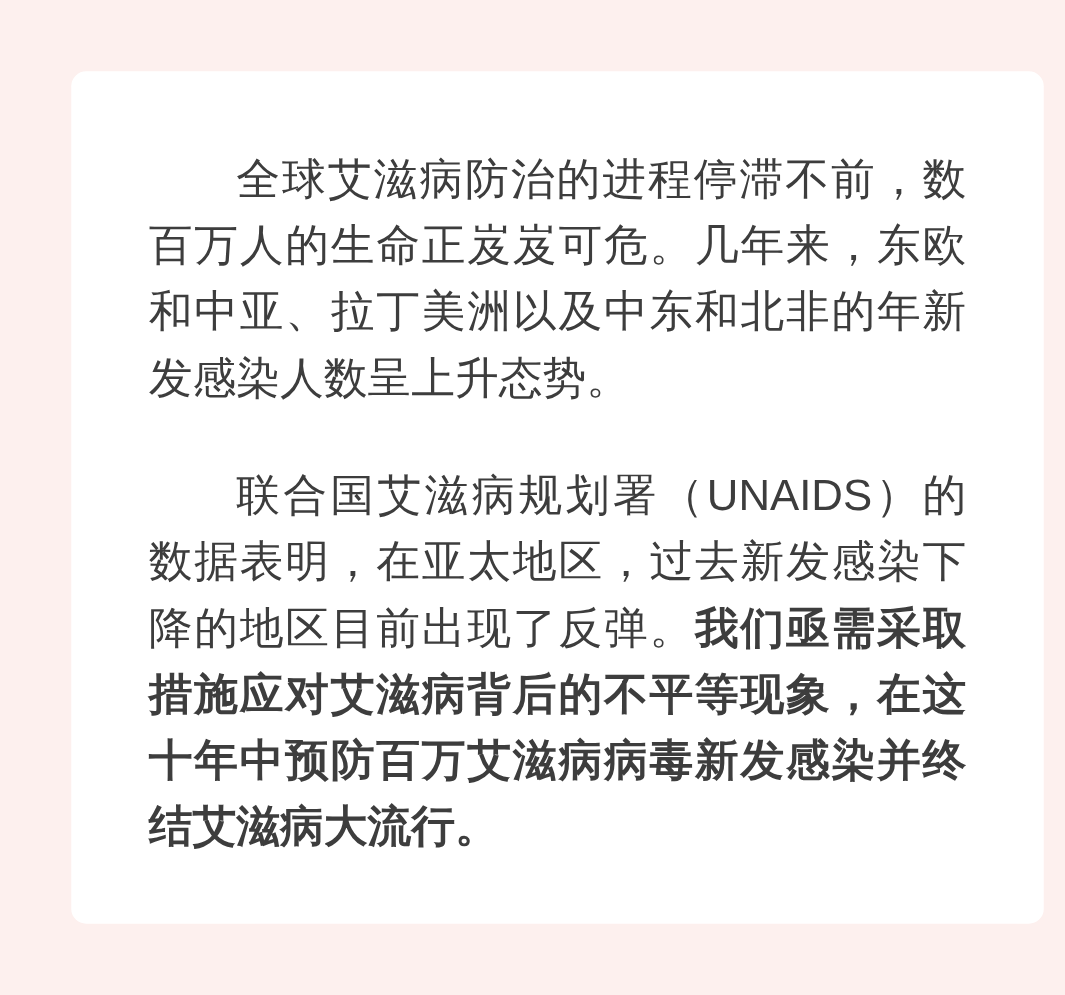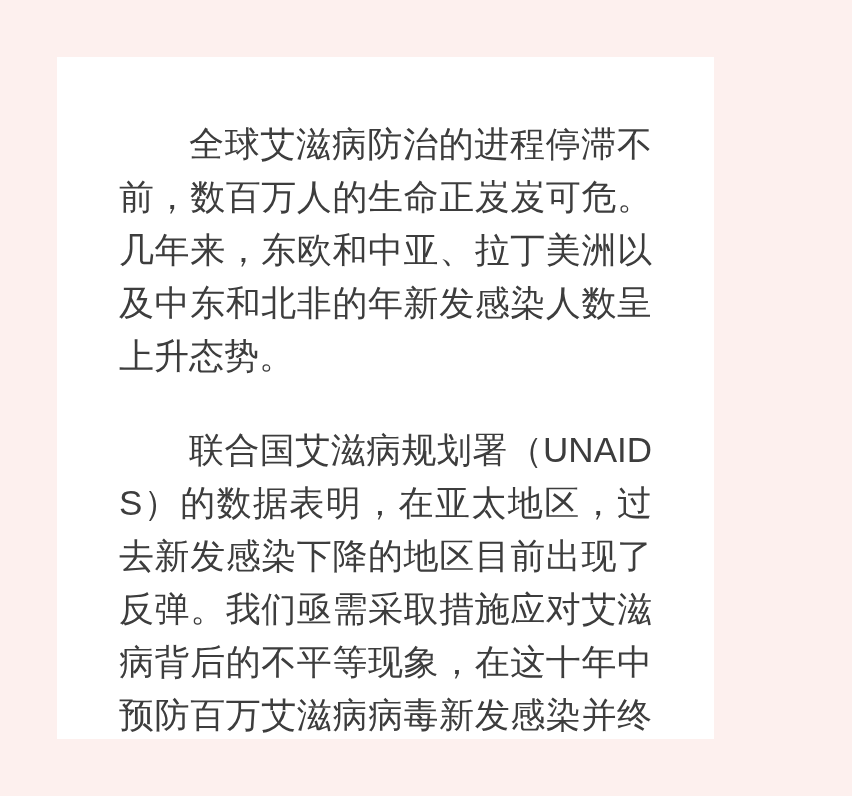--- a/index.html
+++ b/index.html
@@ -12,42 +12,43 @@
     width: 852px;
     height: 796px;
     background: #fdf0ee;
     font-family: "Liberation Sans", sans-serif;
     overflow: hidden;
   }
   .article-card {
     position: absolute;
     left: 57px;
     top: 57px;
-    width: 657px;
+    width: 778px;
     height: 682px;
     background: #ffffff;
     box-sizing: border-box;
     padding: 60px 62px 50px 62px;
     overflow: hidden;
+    border-radius: 12px;
   }
   .article-card p {
     margin: 0;
     font-size: 35px;
     line-height: 53px;
     color: #3d3d3d;
     text-align: justify;
     text-indent: 2em;
     letter-spacing: 0;
     word-break: break-all;
   }
   .article-card p + p {
     margin-top: 41px;
   }
   .emphasis {
-    font-weight: 400;
+    font-weight: 700;
   }
 </style>
 </head>
 <body>
 
 <main class="article-card">
   <p><span>全球艾滋病防治的进程停滞不前，数百万人的生命正岌岌可危。几年来，东欧和中亚、拉丁美洲以及中东和北非的年新发感染人数呈上升态势。</span></p>
   <p><span>联合国艾滋病规划署（UNAIDS）的数据表明，在亚太地区，过去新发感染下降的地区目前出现了反弹。</span><strong class="emphasis">我们亟需采取措施应对艾滋病背后的不平等现象，在这十年中预防百万艾滋病病毒新发感染并终结艾滋病大流行。</strong></p>
 </main>
 

